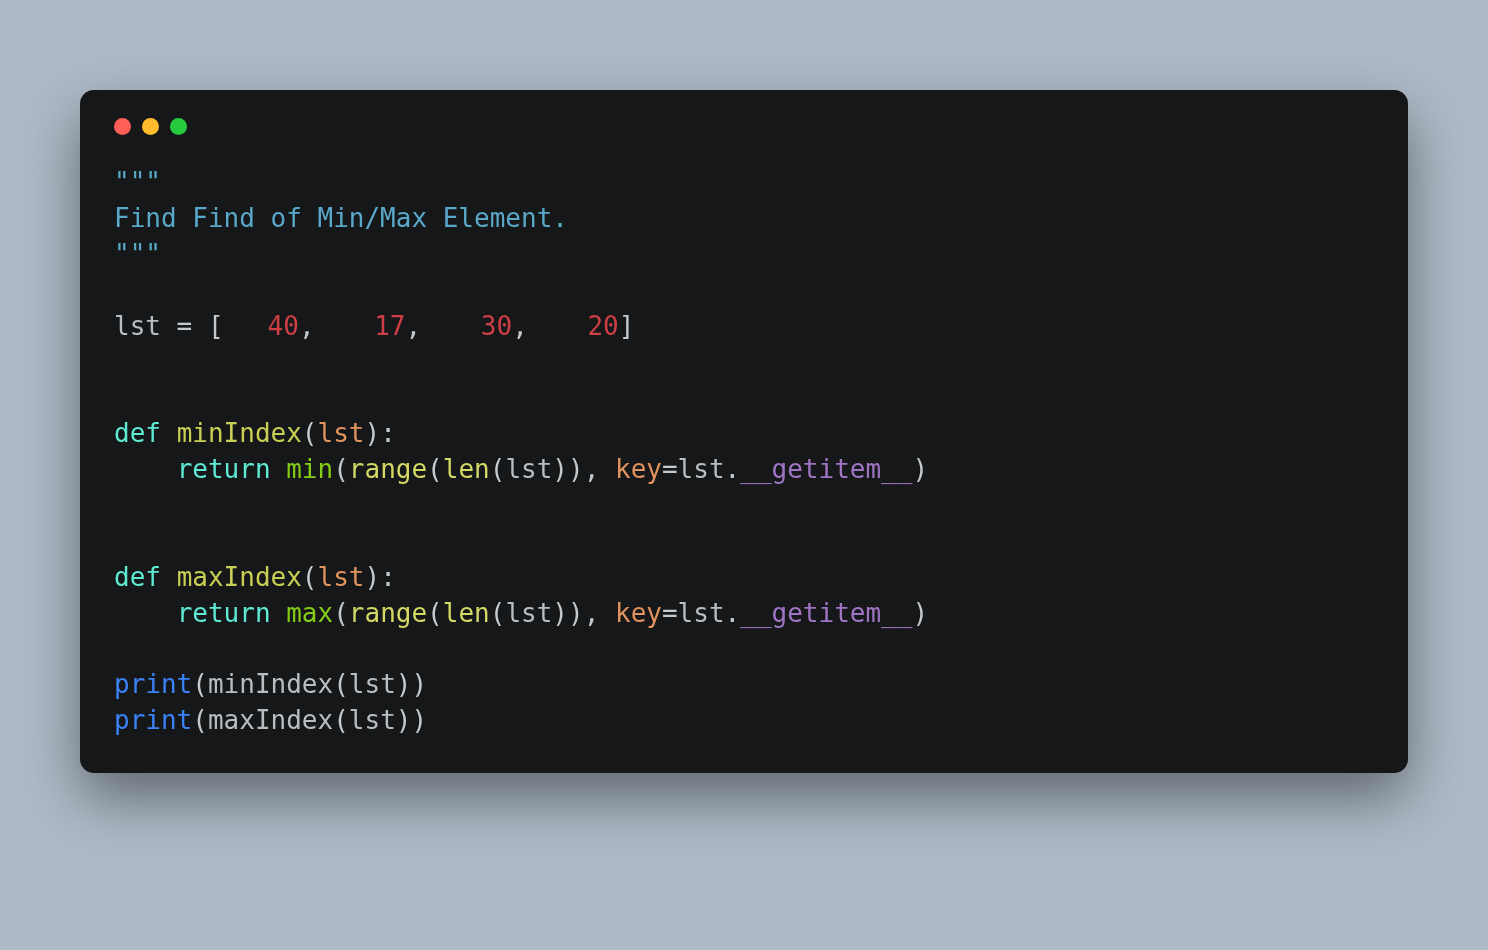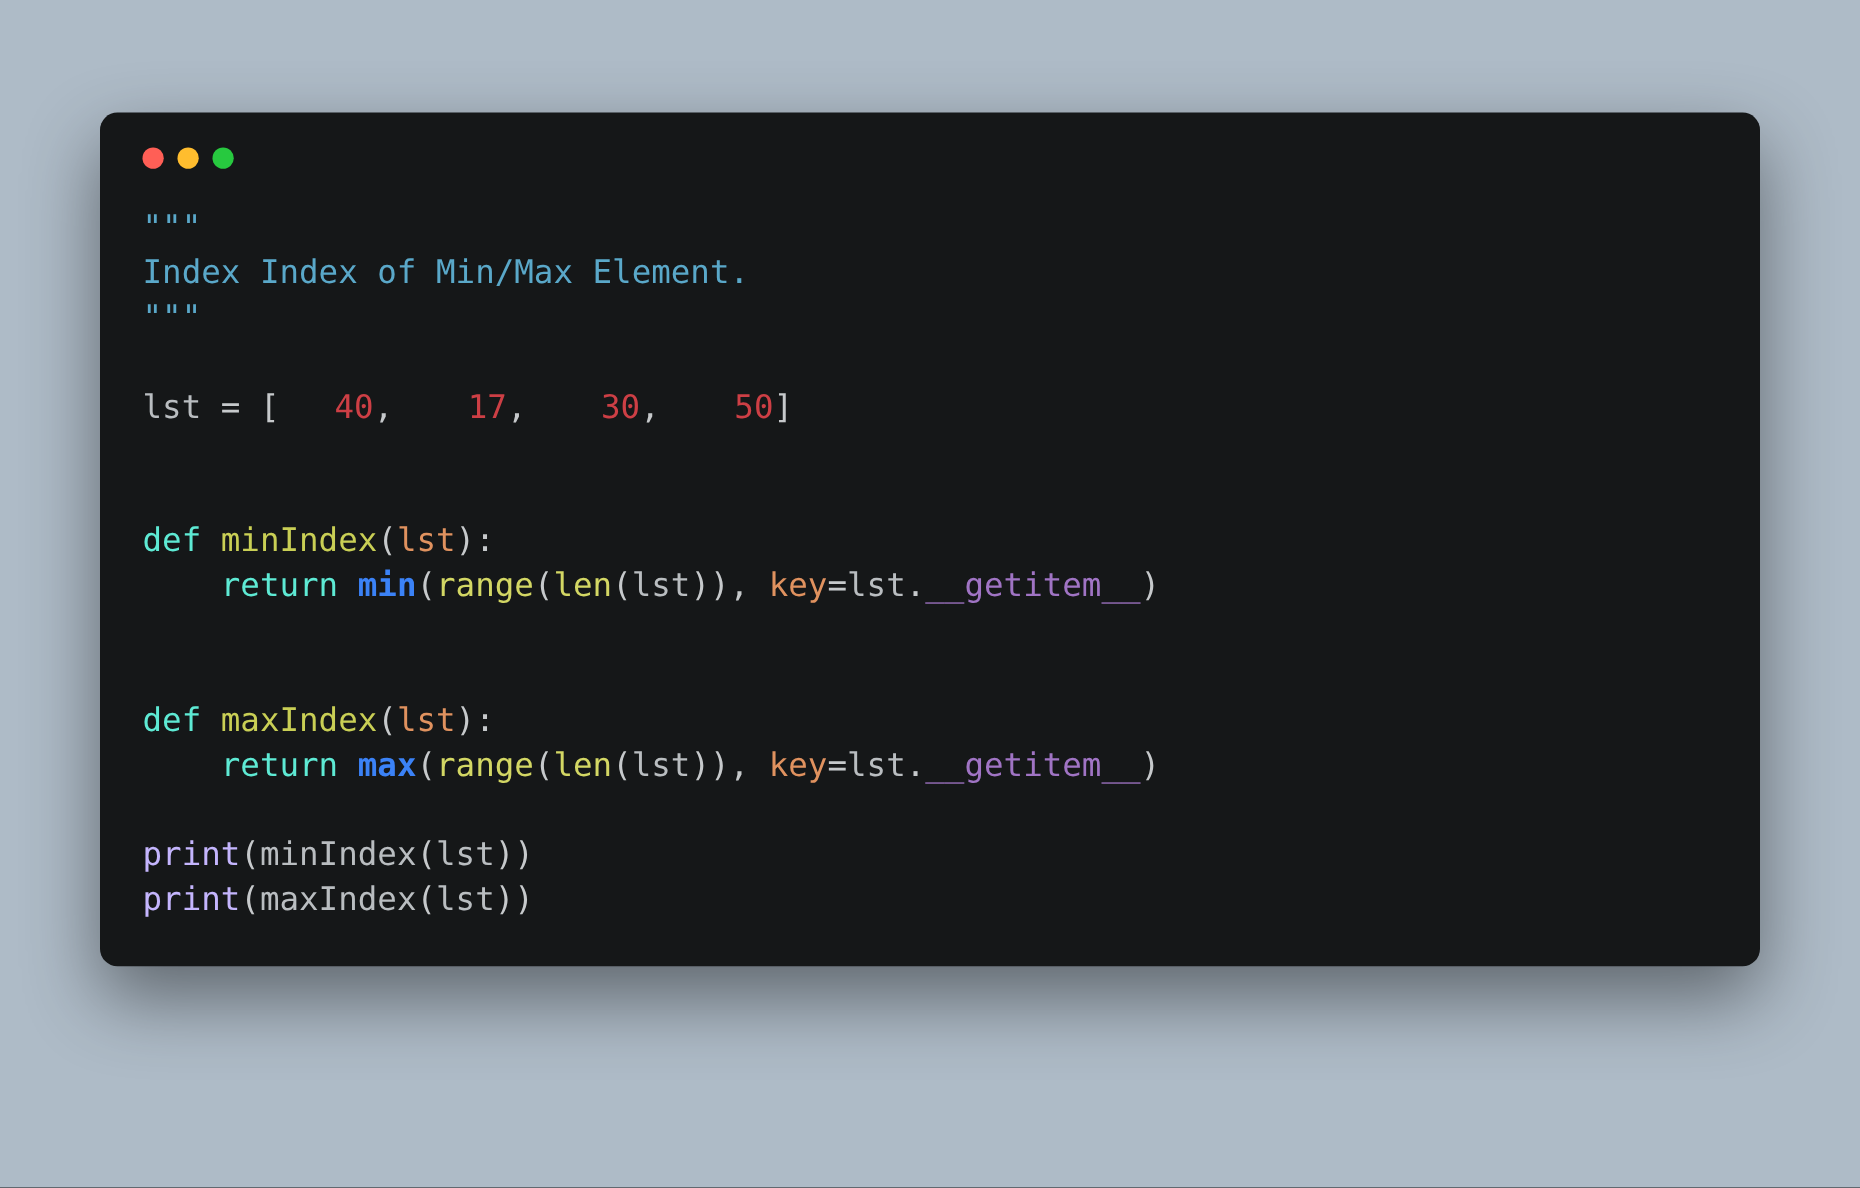--- a/index.html
+++ b/index.html
@@ -37,43 +37,43 @@
   .code {
     font-size: 26px;
     line-height: 1.38;
     white-space: pre;
     color: #c6c9cb;
   }
   .tok-str    { color: #5aa8c9; }
   .tok-key    { color: #5eead4; } 
   .tok-name   { color: #b9bdc0; } 
   .tok-func   { color: #c9cf55; } 
-  .tok-call   { color: #3b82f6; font-weight: bold; } 
+  .tok-call   { color: #84cc16; } 
   .tok-num    { color: #cd3f45; margin-left: 44px; } 
   .tok-op     { color: #c6c9cb; }
   .tok-paren  { color: #c6c9cb; }
   .tok-param  { color: #e0925f; } 
   .tok-dunder { color: #a074c4; } 
   .tok-builtin{ color: #d3d764; } 
-  .tok-print  { color: #c4b5fd; }
+  .tok-print  { color: #3b82f6; }
 </style>
 </head>
 <body>
 
 <div class="window">
   <div class="titlebar">
     <div class="dot dot-red"></div>
     <div class="dot dot-yellow"></div>
     <div class="dot dot-green"></div>
   </div>
   <div class="code"><span class="tok-str">"""</span>
-<span class="tok-str">Index Index of Min/Max Element.</span>
+<span class="tok-str">Find Find of Min/Max Element.</span>
 <span class="tok-str">"""</span>
 <span></span>
-<span class="tok-name">lst</span><span class="tok-op"> = [</span><span class="tok-num">40</span><span class="tok-op">, </span><span class="tok-num">17</span><span class="tok-op">, </span><span class="tok-num">30</span><span class="tok-op">, </span><span class="tok-num">50</span><span class="tok-op">]</span>
+<span class="tok-name">lst</span><span class="tok-op"> = [</span><span class="tok-num">40</span><span class="tok-op">, </span><span class="tok-num">17</span><span class="tok-op">, </span><span class="tok-num">30</span><span class="tok-op">, </span><span class="tok-num">20</span><span class="tok-op">]</span>
 <span></span>
 <span></span>
 <span class="tok-key">def</span><span> </span><span class="tok-func">minIndex</span><span class="tok-paren">(</span><span class="tok-param">lst</span><span class="tok-paren">):</span>
 <span>    </span><span class="tok-key">return</span><span> </span><span class="tok-call">min</span><span class="tok-paren">(</span><span class="tok-builtin">range</span><span class="tok-paren">(</span><span class="tok-builtin">len</span><span class="tok-paren">(</span><span class="tok-name">lst</span><span class="tok-paren">)), </span><span class="tok-param">key</span><span class="tok-op">=</span><span class="tok-name">lst</span><span class="tok-op">.</span><span class="tok-dunder">__getitem__</span><span class="tok-paren">)</span>
 <span></span>
 <span></span>
 <span class="tok-key">def</span><span> </span><span class="tok-func">maxIndex</span><span class="tok-paren">(</span><span class="tok-param">lst</span><span class="tok-paren">):</span>
 <span>    </span><span class="tok-key">return</span><span> </span><span class="tok-call">max</span><span class="tok-paren">(</span><span class="tok-builtin">range</span><span class="tok-paren">(</span><span class="tok-builtin">len</span><span class="tok-paren">(</span><span class="tok-name">lst</span><span class="tok-paren">)), </span><span class="tok-param">key</span><span class="tok-op">=</span><span class="tok-name">lst</span><span class="tok-op">.</span><span class="tok-dunder">__getitem__</span><span class="tok-paren">)</span>
 <span></span>
 <span class="tok-print">print</span><span class="tok-paren">(</span><span class="tok-name">minIndex</span><span class="tok-paren">(</span><span class="tok-name">lst</span><span class="tok-paren">))</span>

